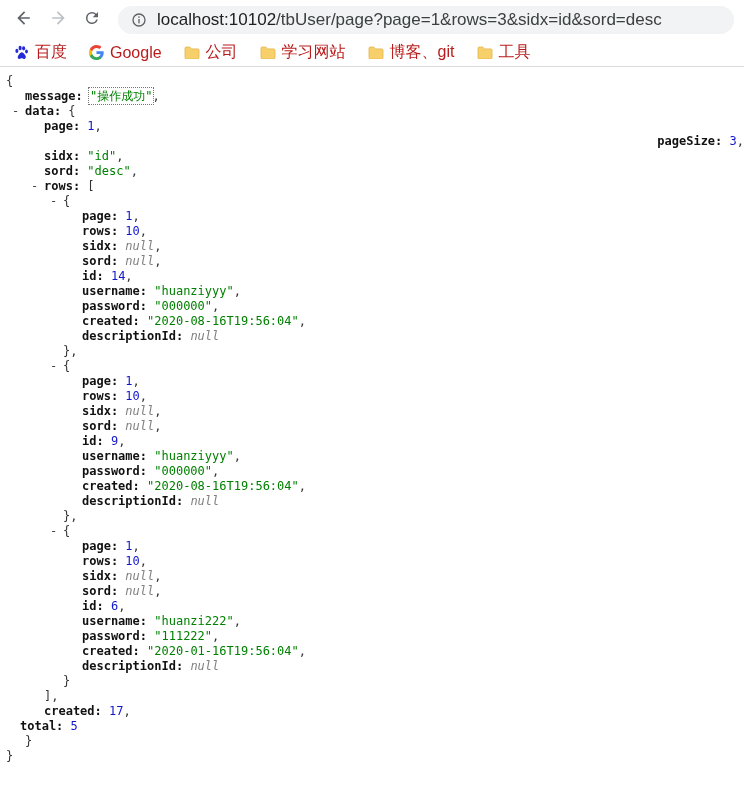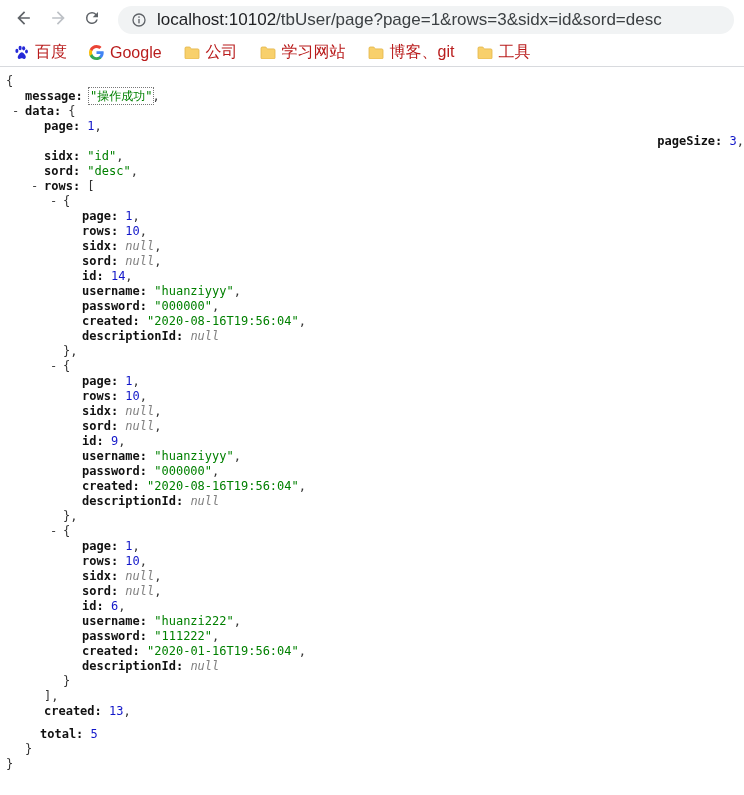--- a/index.html
+++ b/index.html
@@ -170,20 +170,20 @@
         <div class="json-line" style="padding-left: 82px;"><span class="json-key">rows: </span><span class="json-value v-number">10</span><span class="json-punct">,</span></div>
         <div class="json-line" style="padding-left: 82px;"><span class="json-key">sidx: </span><span class="json-value v-null">null</span><span class="json-punct">,</span></div>
         <div class="json-line" style="padding-left: 82px;"><span class="json-key">sord: </span><span class="json-value v-null">null</span><span class="json-punct">,</span></div>
         <div class="json-line" style="padding-left: 82px;"><span class="json-key">id: </span><span class="json-value v-number">6</span><span class="json-punct">,</span></div>
         <div class="json-line" style="padding-left: 82px;"><span class="json-key">username: </span><span class="json-value v-string">"huanzi222"</span><span class="json-punct">,</span></div>
         <div class="json-line" style="padding-left: 82px;"><span class="json-key">password: </span><span class="json-value v-string">"111222"</span><span class="json-punct">,</span></div>
         <div class="json-line" style="padding-left: 82px;"><span class="json-key">created: </span><span class="json-value v-string">"2020-01-16T19:56:04"</span><span class="json-punct">,</span></div>
         <div class="json-line" style="padding-left: 82px;"><span class="json-key">descriptionId: </span><span class="json-value v-null">null</span></div>
         <div class="json-line" style="padding-left: 63px;"><span class="json-punct">}</span></div>
         <div class="json-line" style="padding-left: 44px;"><span class="json-punct">],</span></div>
-        <div class="json-line" style="padding-left: 44px;"><span class="json-key">created: </span><span class="json-value v-number">13</span><span class="json-punct">,</span></div>
-        <div class="json-line" style="padding-left: 40px; margin-top: 8px;"><span class="json-key">total: </span><span class="json-value v-number">5</span></div>
+        <div class="json-line" style="padding-left: 44px;"><span class="json-key">created: </span><span class="json-value v-number">17</span><span class="json-punct">,</span></div>
+        <div class="json-line" style="padding-left: 20px;"><span class="json-key">total: </span><span class="json-value v-number">5</span></div>
         <div class="json-line" style="padding-left: 25px;"><span class="json-punct">}</span></div>
         <div class="json-line" style="padding-left: 6px;"><span class="json-punct">}</span></div>
       </div>
   </div>
 
 </div>
 
 </body></html>

